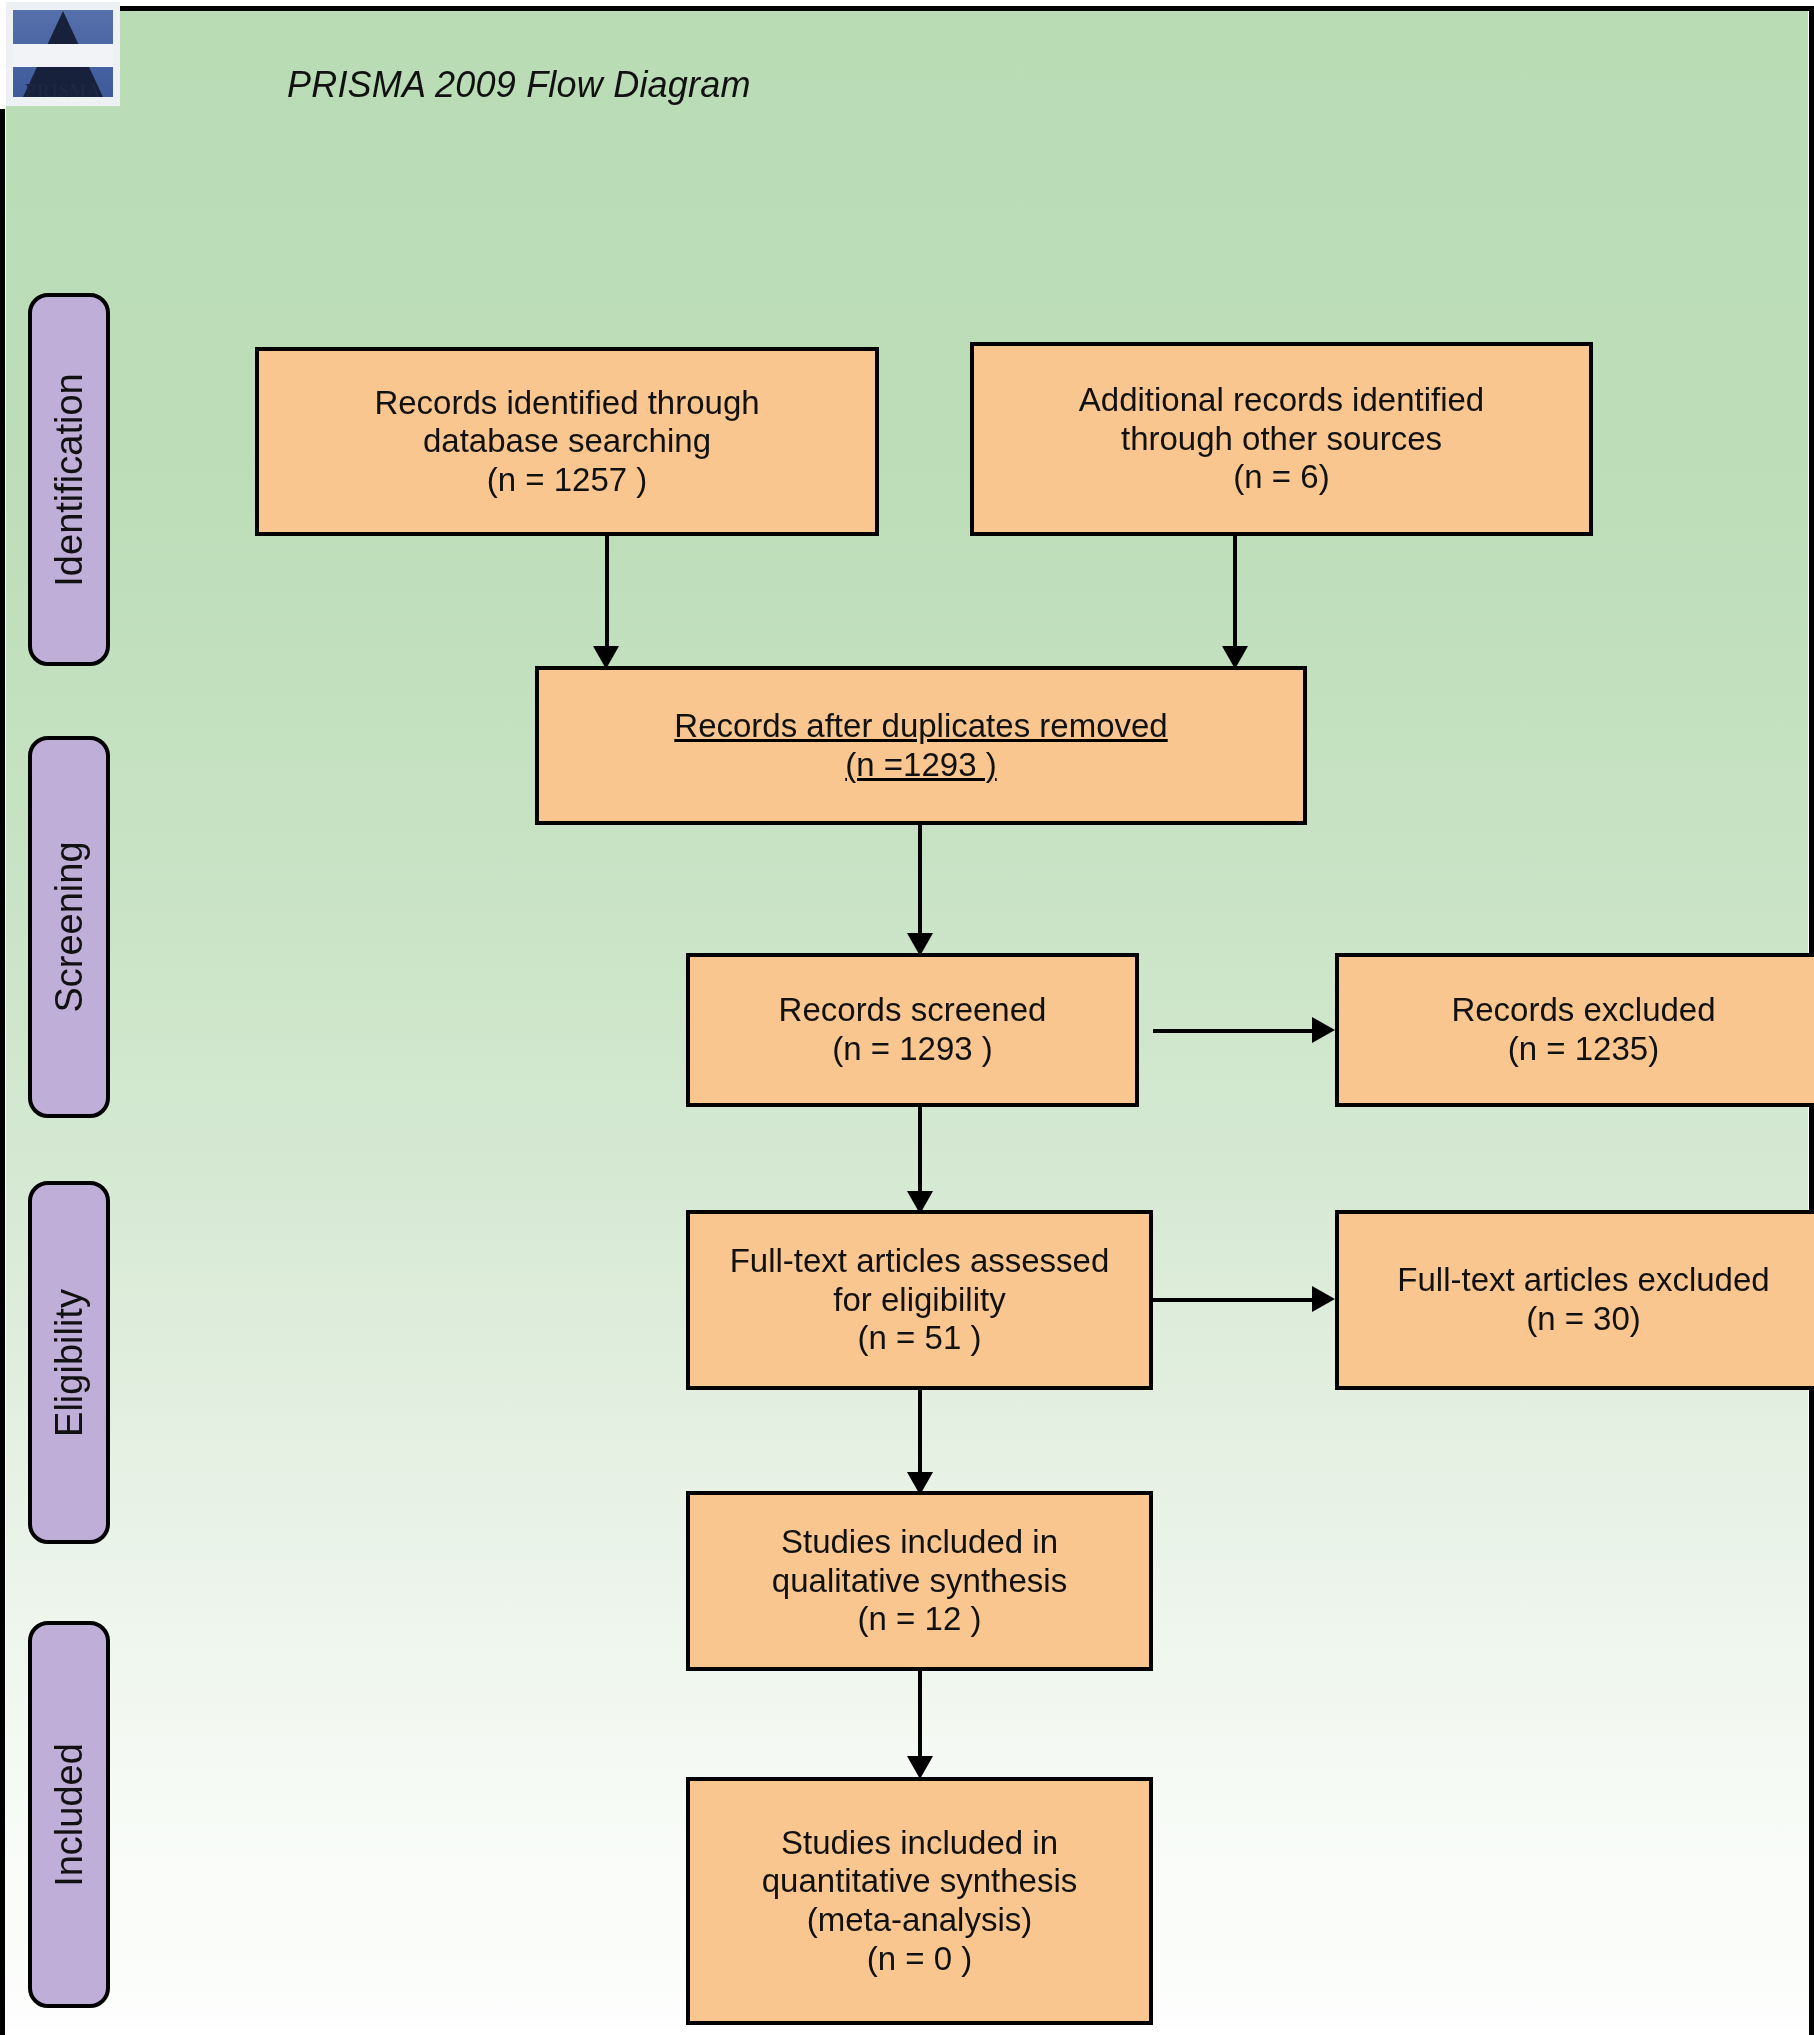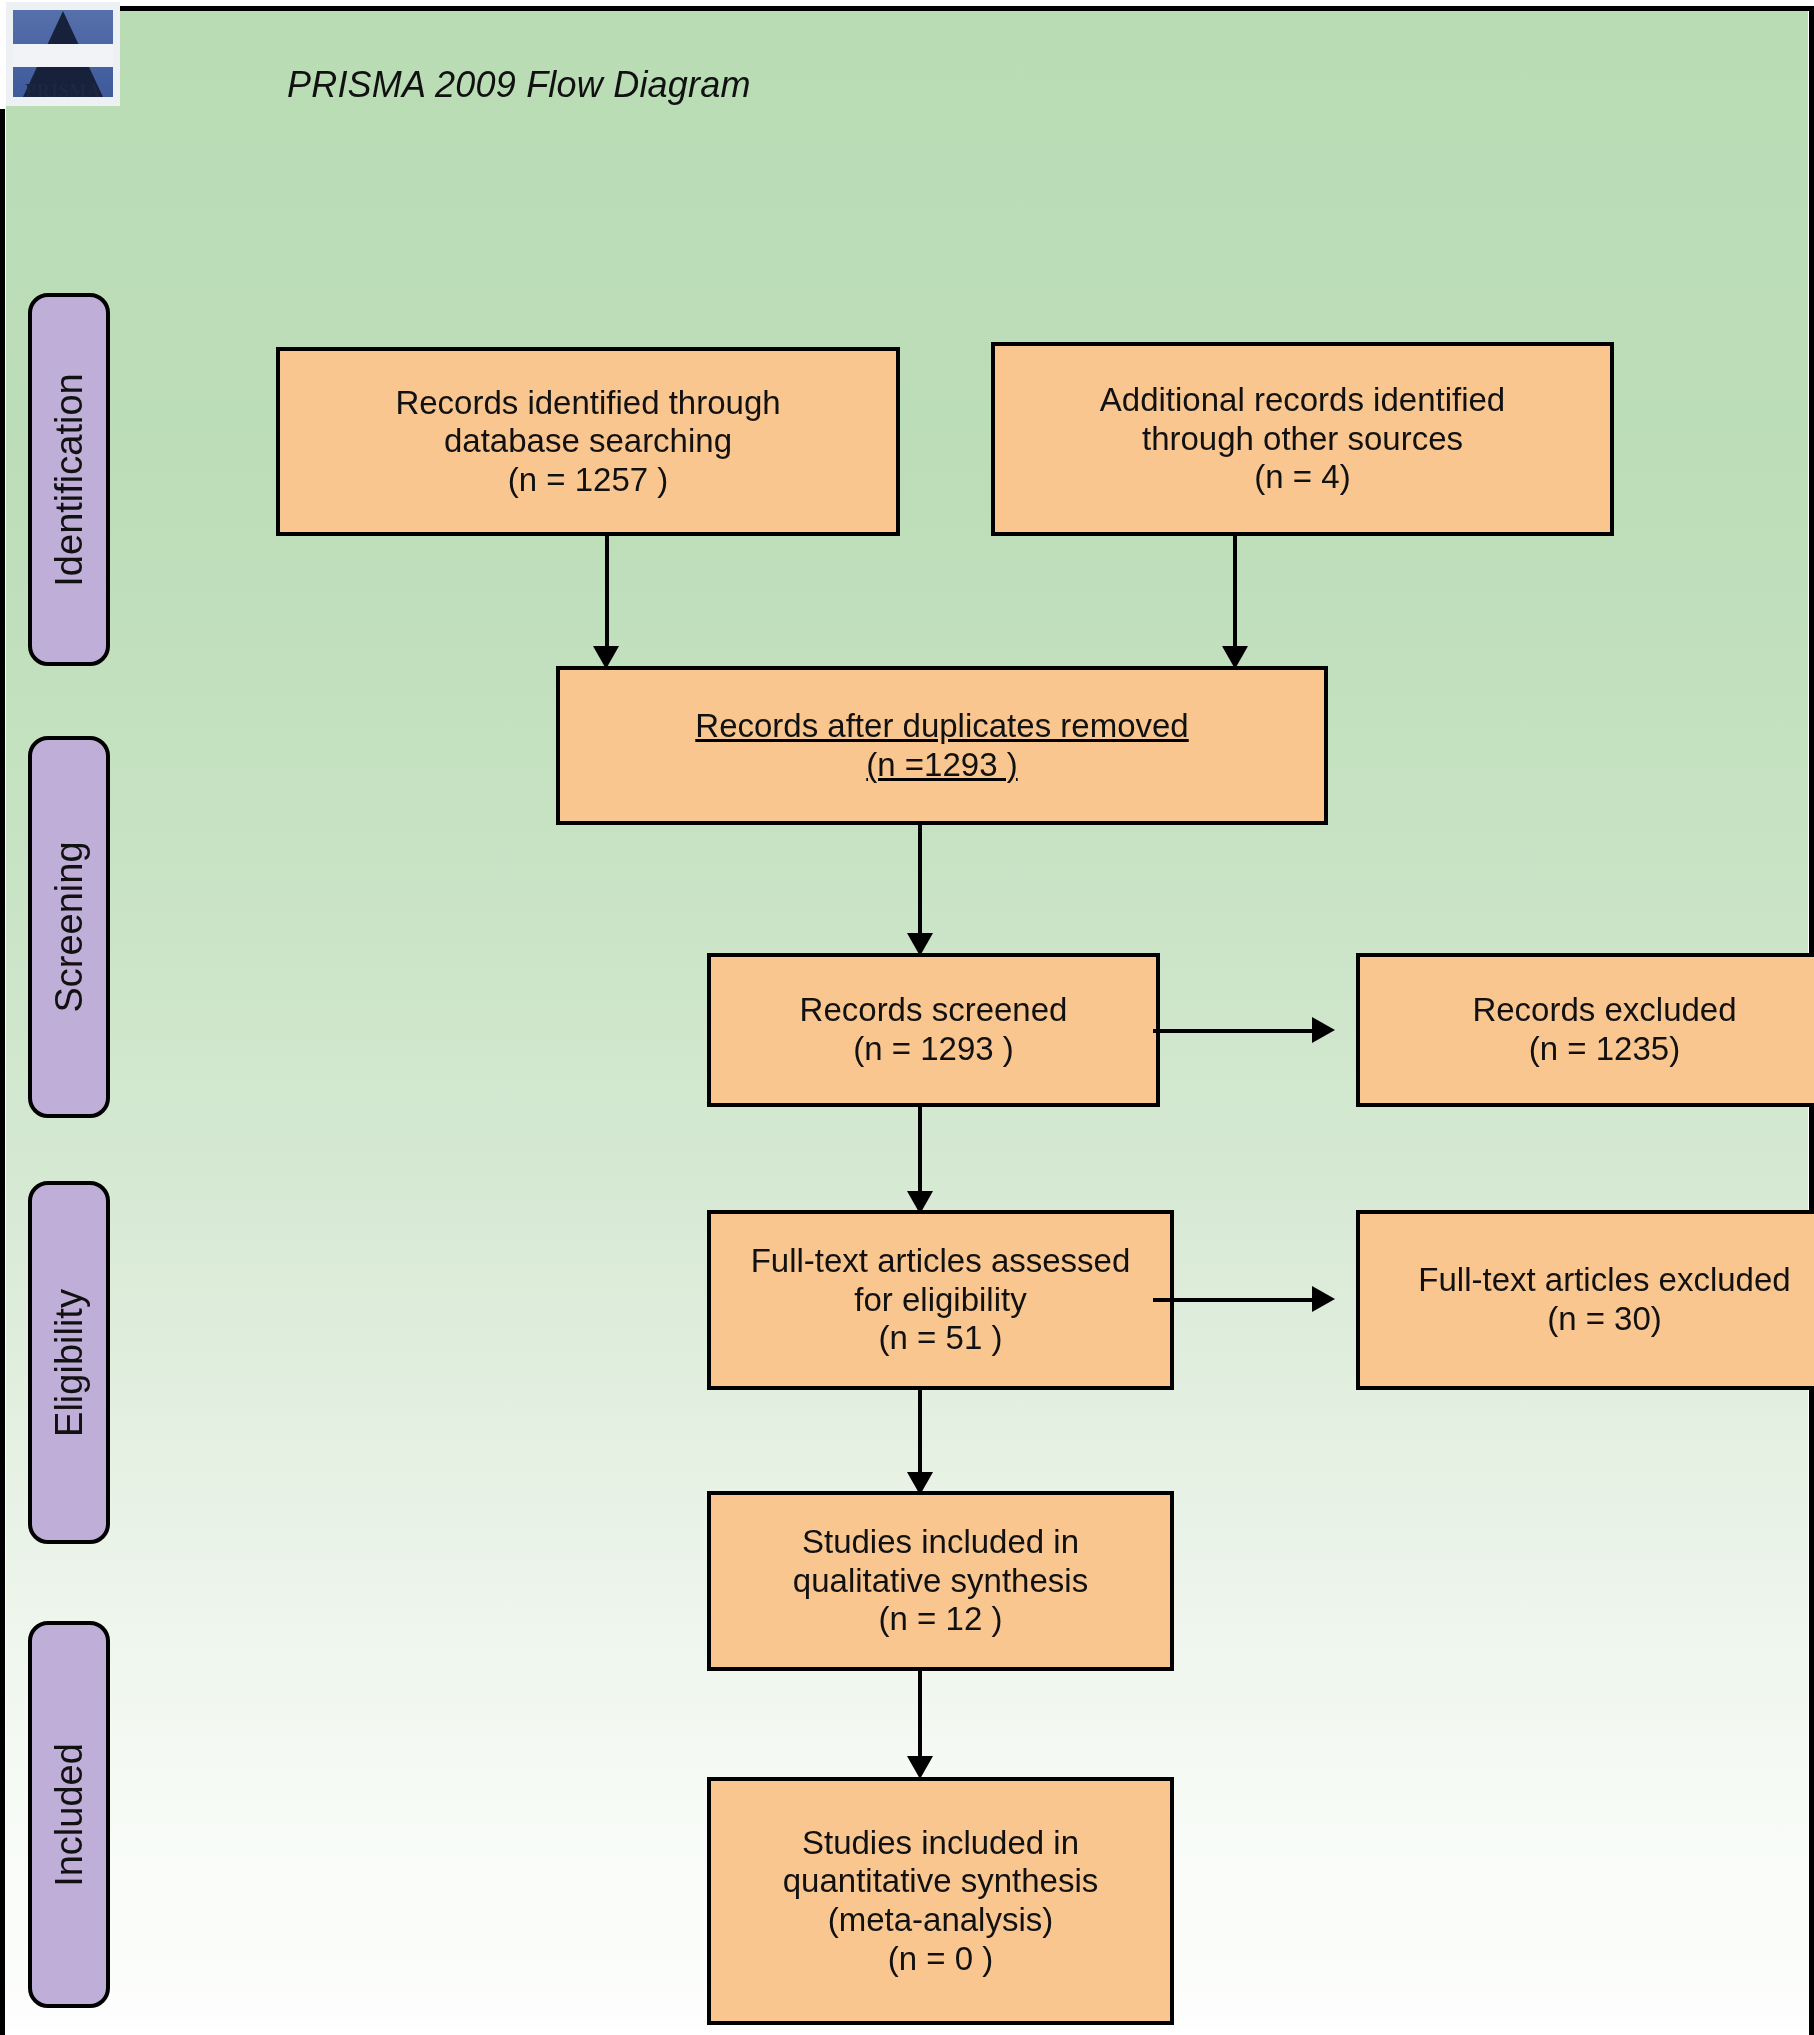--- a/index.html
+++ b/index.html
@@ -149,21 +149,20 @@
   
   .box {
     position: absolute;
     background: #f9c690;
     border: 4.7px solid #000000;
     box-sizing: border-box;
     display: flex;
     align-items: center;
     justify-content: center;
     text-align: center;
-    margin-left: 21px;
   }
   .box .box-text {
     font-size: 33px;
     line-height: 1.17;
     color: #111111;
     padding: 0 7.8px;
     white-space: pre-line;
   }
 
   
@@ -231,21 +230,21 @@
 
   <div class="box" style="left:255px; top:347px; width:624px; height:189px;">
     <div class="box-text">Records identified through
 database searching
 (n = 1257 )</div>
   </div>
 
   <div class="box" style="left:970px; top:342px; width:623px; height:194px;">
     <div class="box-text">Additional records identified
 through other sources
-(n = 4)</div>
+(n = 6)</div>
   </div>
 
   <div class="vline" style="left:605px; top:536px; height:116px;"></div>
   <div class="arrow-down" style="left:593px; top:646px;"></div>
 
   <div class="vline" style="left:1233px; top:536px; height:116px;"></div>
   <div class="arrow-down" style="left:1222px; top:646px;"></div>
 
   <div class="box" style="left:535px; top:666px; width:772px; height:159px;text-decoration:underline;">
     <div class="box-text">Records after duplicates removed

